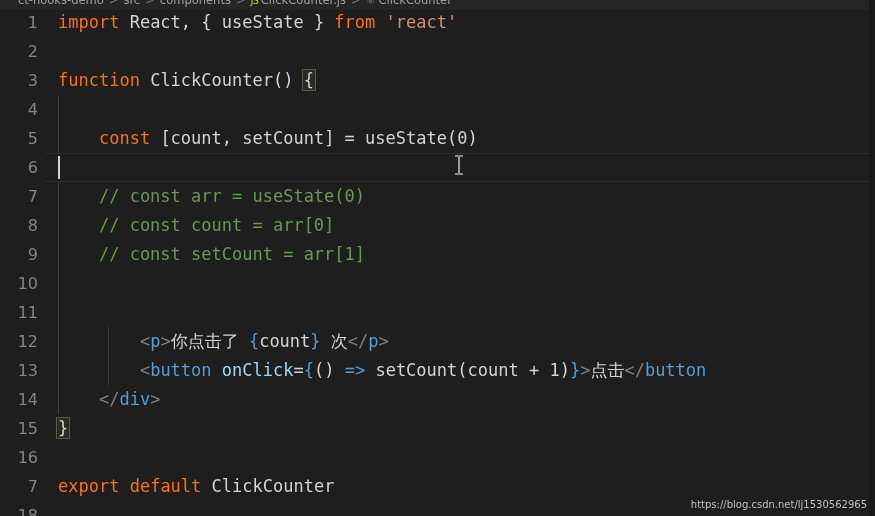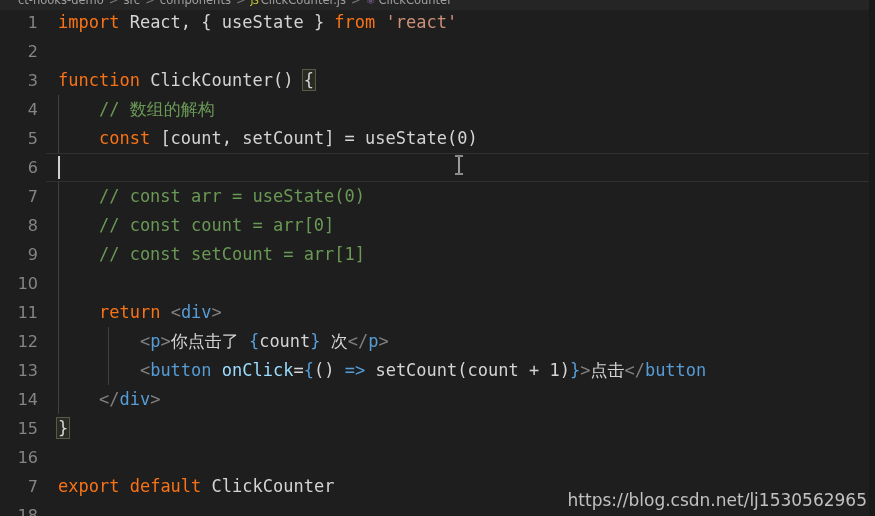--- a/index.html
+++ b/index.html
@@ -170,21 +170,21 @@
     background: #191919;
     z-index: 7;
   }
 
   
   #watermark {
     position: absolute;
     right: 8px;
     bottom: 6px;
     font-family: "DejaVu Sans", "Liberation Sans", sans-serif;
-    font-size: 17px;
+    font-size: 10px;
     color: #cfcfcf;
     opacity: 0.92;
     z-index: 10;
     white-space: nowrap;
   }
 </style>
 </head>
 <body>
 
 <div id="editor">
@@ -216,21 +216,20 @@
     </div>
 
     <div class="code-line" style="top:58px;position:absolute;width:875px">
       <span class="ln">3</span>
       <span class="code-text"><span class="kw">function</span><span class="plain"> </span><span class="fnname" style="color:#d4d4d4">ClickCounter</span><span class="punct" style="color:#d4d4d4">()</span><span class="plain"> </span><span class="bracket-match"><span class="plain">{</span></span></span>
     </div>
 
     <div class="code-line" style="top:87px;position:absolute;width:875px">
       <span class="ln">4</span>
       <span class="indent-guide ig1"></span>
-      <span class="code-text"><span class="cmt">    // 数组的解构</span></span>
     </div>
 
     <div class="code-line" style="top:116px;position:absolute;width:875px">
       <span class="ln">5</span>
       <span class="indent-guide ig1"></span>
       <span class="code-text"><span class="plain">    </span><span class="kw">const</span><span class="plain"> [count, setCount] = useState(</span><span class="plain">0</span><span class="plain">)</span></span>
     </div>
 
     <div class="code-line" style="top:145px;position:absolute;width:875px">
       <span class="current-line"></span>
@@ -259,21 +258,20 @@
 
     <div class="code-line" style="top:261px;position:absolute;width:752px">
       <span class="ln">10</span>
       <span class="indent-guide ig1"></span>
       <span class="code-text"></span>
     </div>
 
     <div class="code-line" style="top:290px;position:absolute;width:875px">
       <span class="ln">11</span>
       <span class="indent-guide ig1"></span>
-      <span class="code-text"><span class="plain">    </span><span class="kw">return</span><span class="plain"> </span><span class="punct">&lt;</span><span class="tag">div</span><span class="punct">&gt;</span></span>
     </div>
 
     <div class="code-line" style="top:319px;position:absolute;width:735px">
       <span class="ln">12</span>
       <span class="indent-guide ig1"></span>
       <span class="indent-guide ig2"></span>
       <span class="code-text"><span class="plain">        </span><span class="punct">&lt;</span><span class="tag">p</span><span class="punct">&gt;</span><span class="plain">你点击了 </span><span class="brace">{</span><span class="plain">count</span><span class="brace">}</span><span class="plain"> 次</span><span class="punct">&lt;/</span><span class="tag">p</span><span class="punct">&gt;</span></span>
     </div>
 
     <div class="code-line" style="top:348px;position:absolute;width:875px;overflow:hidden">

